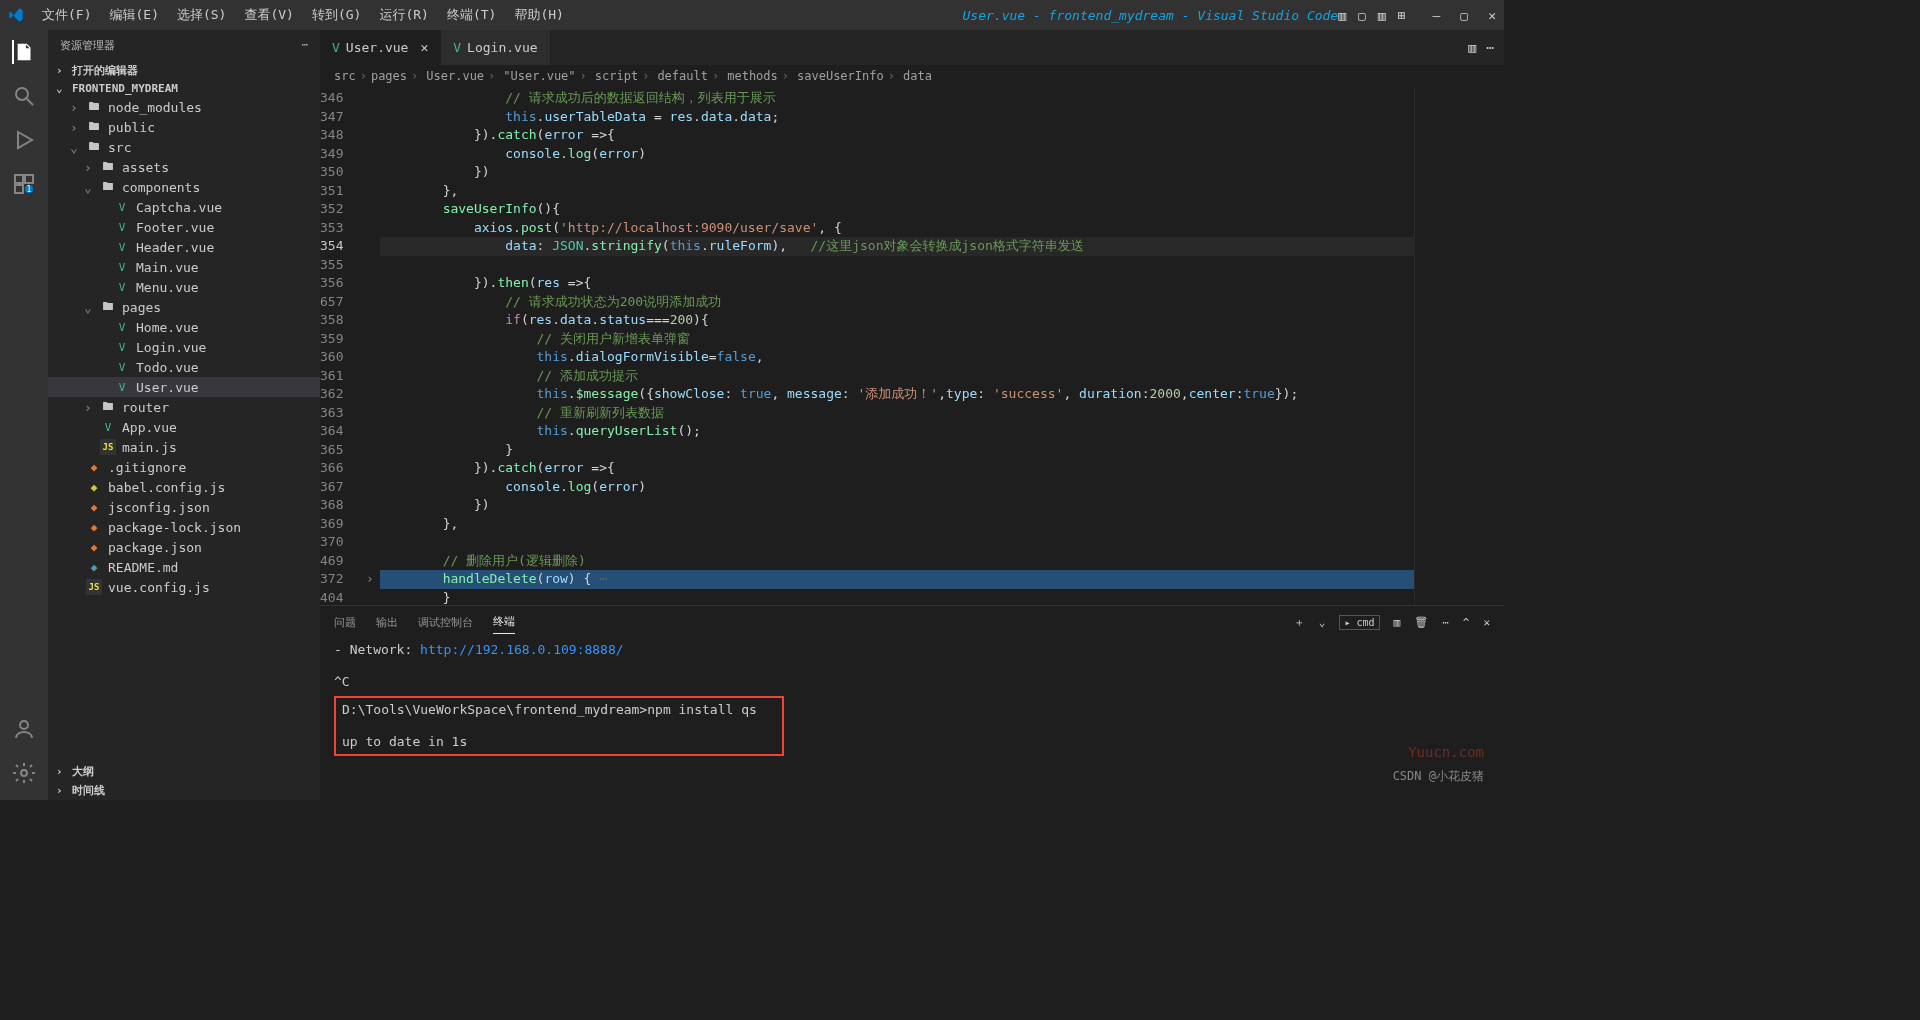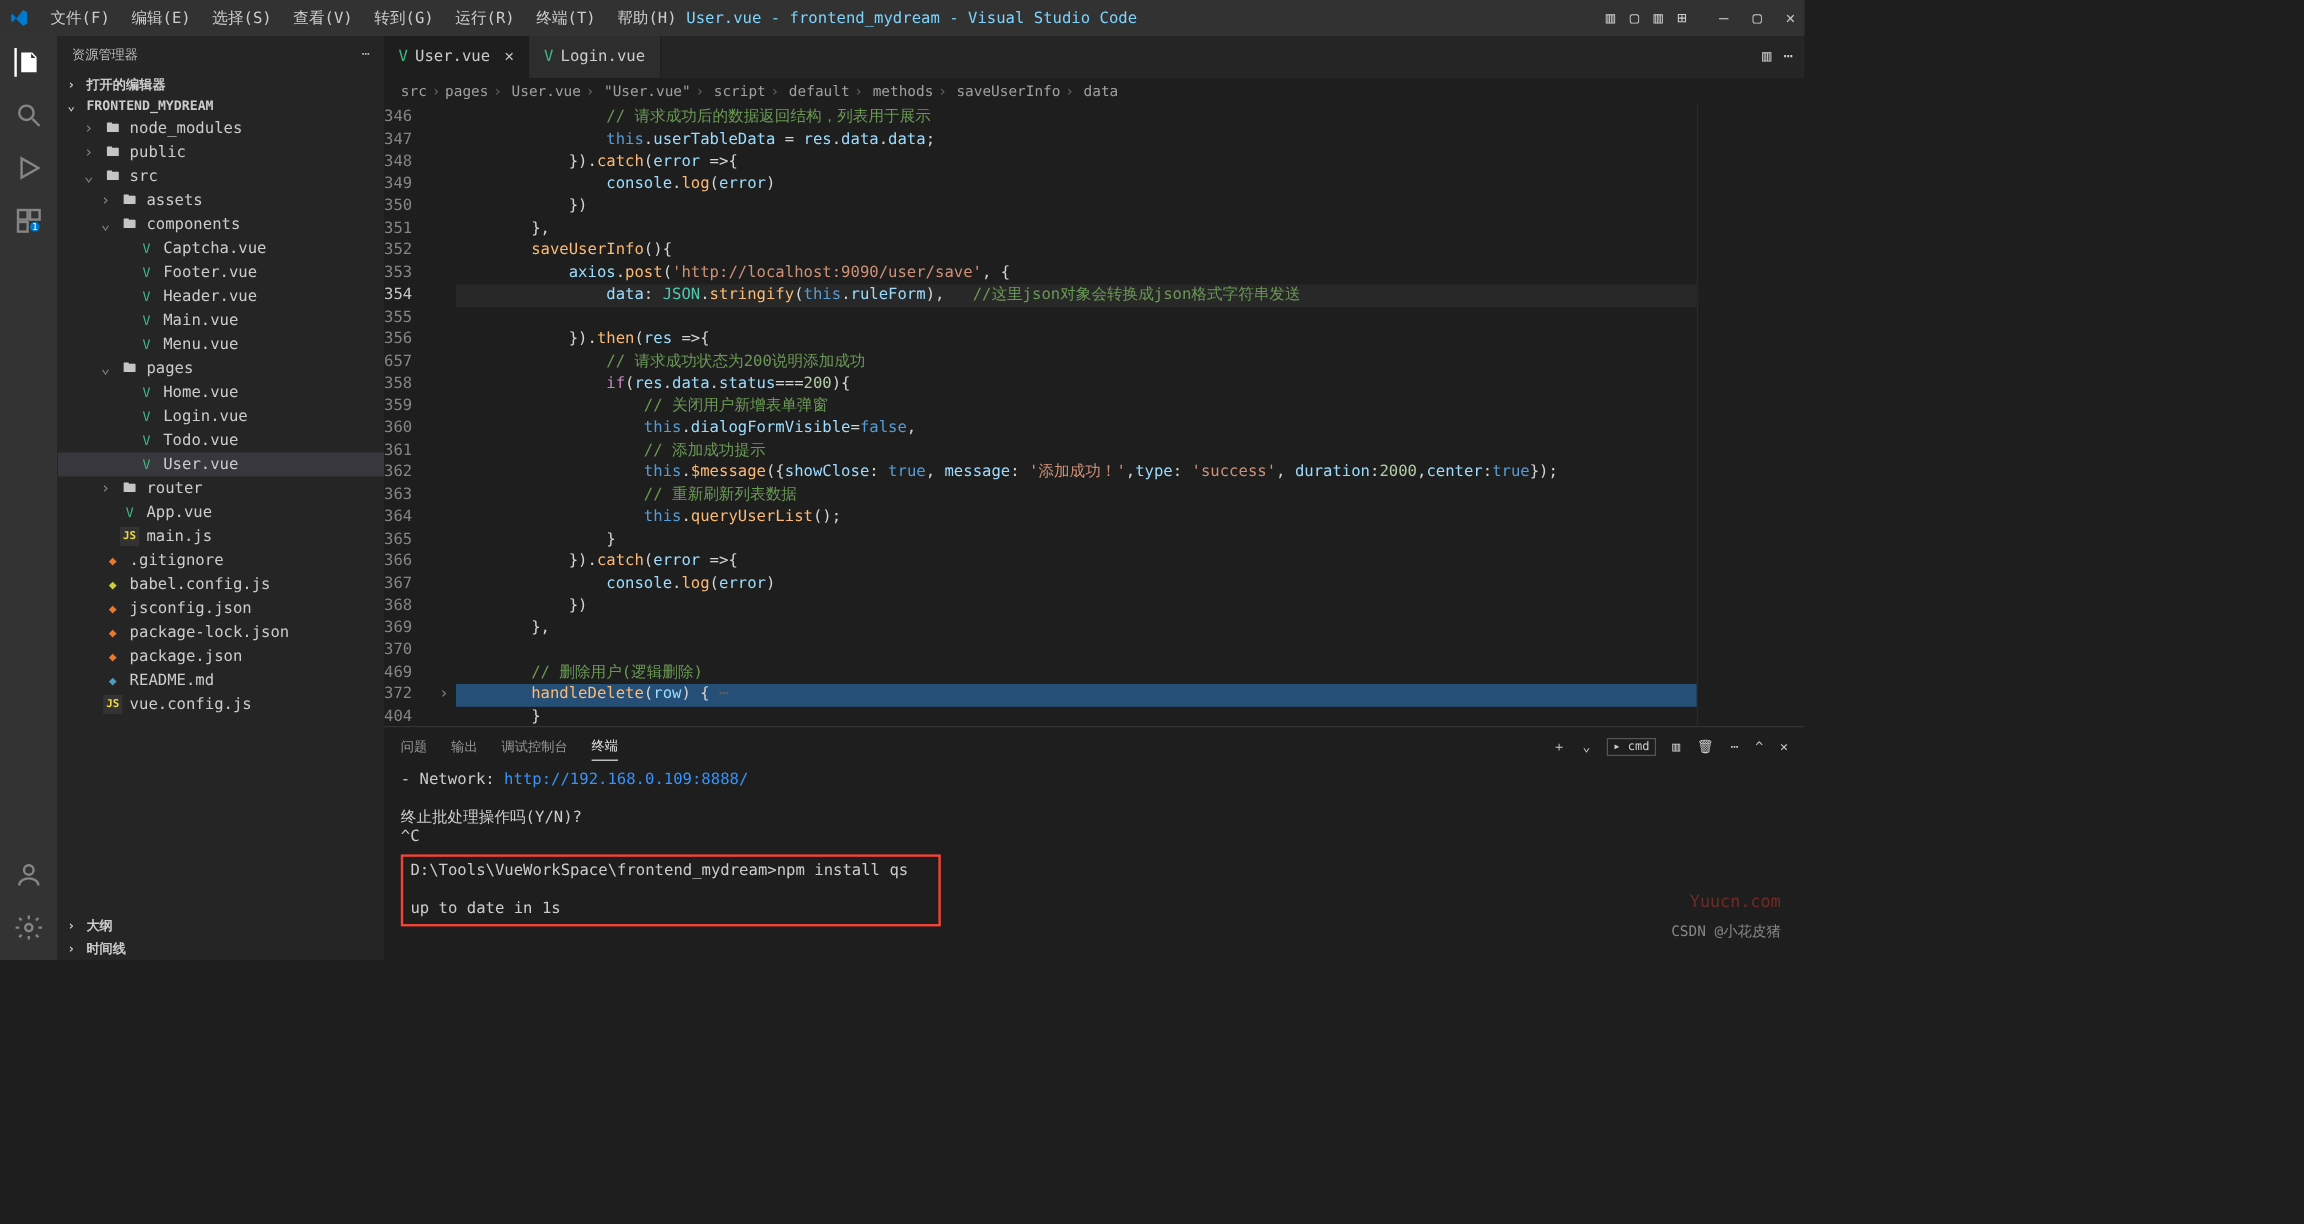--- a/index.html
+++ b/index.html
@@ -1,21 +1,21 @@
 <!DOCTYPE html>
 <html><head>
 <meta charset="utf-8">
 <style>
 * { margin: 0; padding: 0; box-sizing: border-box; }
 body { font-family: "Segoe UI", Consolas, monospace; background: #1e1e1e; color: #cccccc; font-size: 13px; overflow: hidden; width: 1504px; height: 800px; }
 .titlebar { height: 30px; background: #323233; display: flex; align-items: center; padding: 0 8px; }
 .titlebar .logo { width: 16px; height: 16px; margin-right: 10px; }
 .menubar { display: flex; gap: 2px; }
 .menubar span { padding: 4px 8px; cursor: pointer; }
-.title-center { flex: 1; text-align: left; color: #7dd3fc; }
+.title-center { flex: 1; text-align: right; color: #0ea5e9; font-style: italic; }
 .title-right { display: flex; gap: 12px; align-items: center; }
 .win-ctrl { display: flex; gap: 20px; margin-left: 15px; }
 .main { display: flex; height: 770px; }
 .activitybar { width: 48px; background: #333333; display: flex; flex-direction: column; align-items: center; padding-top: 10px; gap: 20px; }
 .activitybar .icon { width: 24px; height: 24px; color: #858585; cursor: pointer; }
 .activitybar .icon.active { color: #ffffff; border-left: 2px solid #fff; }
 .activitybar .bottom { margin-top: auto; margin-bottom: 15px; display:flex; flex-direction:column; gap:20px; }
 .sidebar { width: 272px; background: #252526; display: flex; flex-direction: column; }
 .sidebar-header { padding: 8px 12px; display: flex; justify-content: space-between; font-size: 11px; color: #bbbbbb; }
 .section-header { padding: 2px 8px; display: flex; align-items: center; font-size: 11px; font-weight: bold; cursor: pointer; }
@@ -41,21 +41,21 @@
 .gutter .ln.hl { color: #c6c6c6; }
 .code { flex: 1; font-family: Consolas, monospace; font-size: 13px; line-height: 18.5px; padding-top: 2px; white-space: pre; position: relative; }
 .code .line { height: 18.5px; }
 .code .line.hl { background: #282828; }
 .code .line.sel { background: #264f78; }
 .minimap { width: 90px; background: #1e1e1e; border-left: 1px solid #333; opacity: 0.6; }
 .c-kw { color: #c586c0; }
 .c-var { color: #9cdcfe; }
 .c-this { color: #569cd6; }
 .c-prop { color: #9cdcfe; }
-.c-fn { color: #fdba74; }
+.c-fn { color: #86efac; }
 .c-str { color: #ce9178; }
 .c-cmt { color: #6a9955; }
 .c-num { color: #b5cea8; }
 .c-pn { color: #d4d4d4; }
 .c-op { color: #d4d4d4; }
 .c-type { color: #4ec9b0; }
 .c-bool { color: #569cd6; }
 .panel { height: 195px; background: #1e1e1e; border-top: 1px solid #333; display: flex; flex-direction: column; }
 .panel-tabs { display: flex; padding: 4px 14px; gap: 20px; font-size: 11px; align-items:center; }
 .panel-tabs .ptab { padding: 4px 0; color: #969696; cursor: pointer; }
@@ -397,21 +397,20 @@
           <span>▥</span>
           <span>🗑</span>
           <span>⋯</span>
           <span>^</span>
           <span>✕</span>
         </div>
       </div>
       <div class="terminal">
         <div><span>  - Network: </span><span class="url">http://192.168.0.109:8888/</span></div>
         <div>&nbsp;</div>
-        <div>终止批处理操作吗(Y/N)?</div>
         <div>^C</div>
         <div class="highlight-box">
           <div>D:\Tools\VueWorkSpace\frontend_mydream&gt;npm install qs</div>
           <div>&nbsp;</div>
           <div>up to date in 1s</div>
         </div>
         <div>&nbsp;</div>
 
       </div>
     </div>

